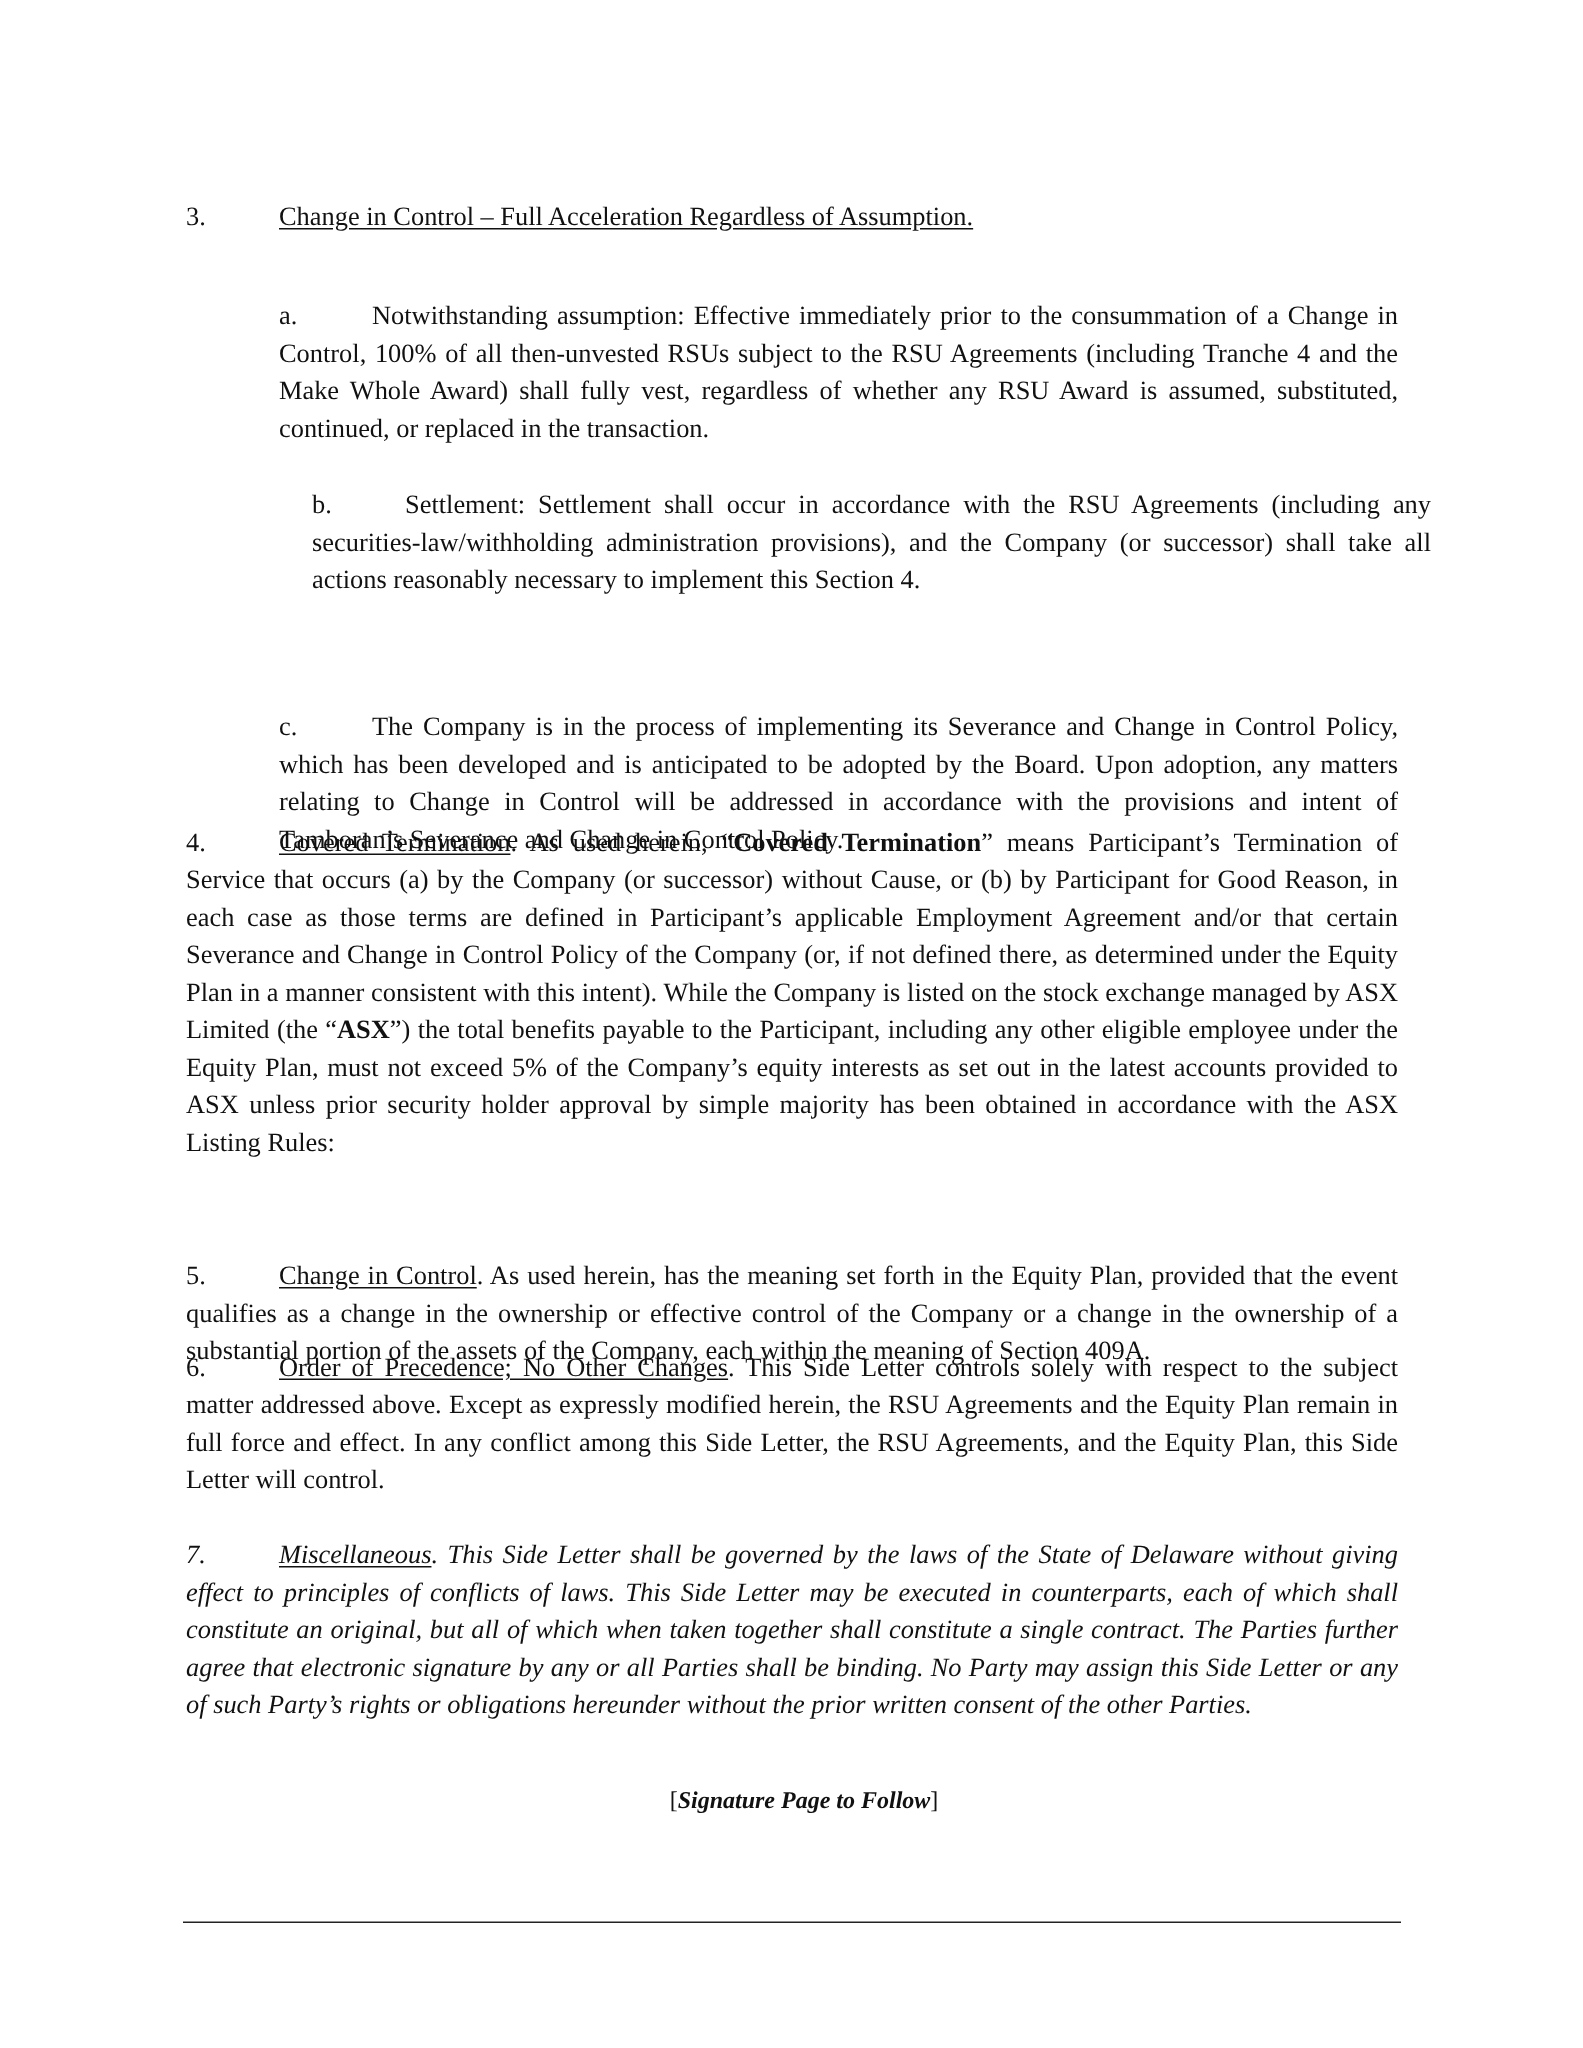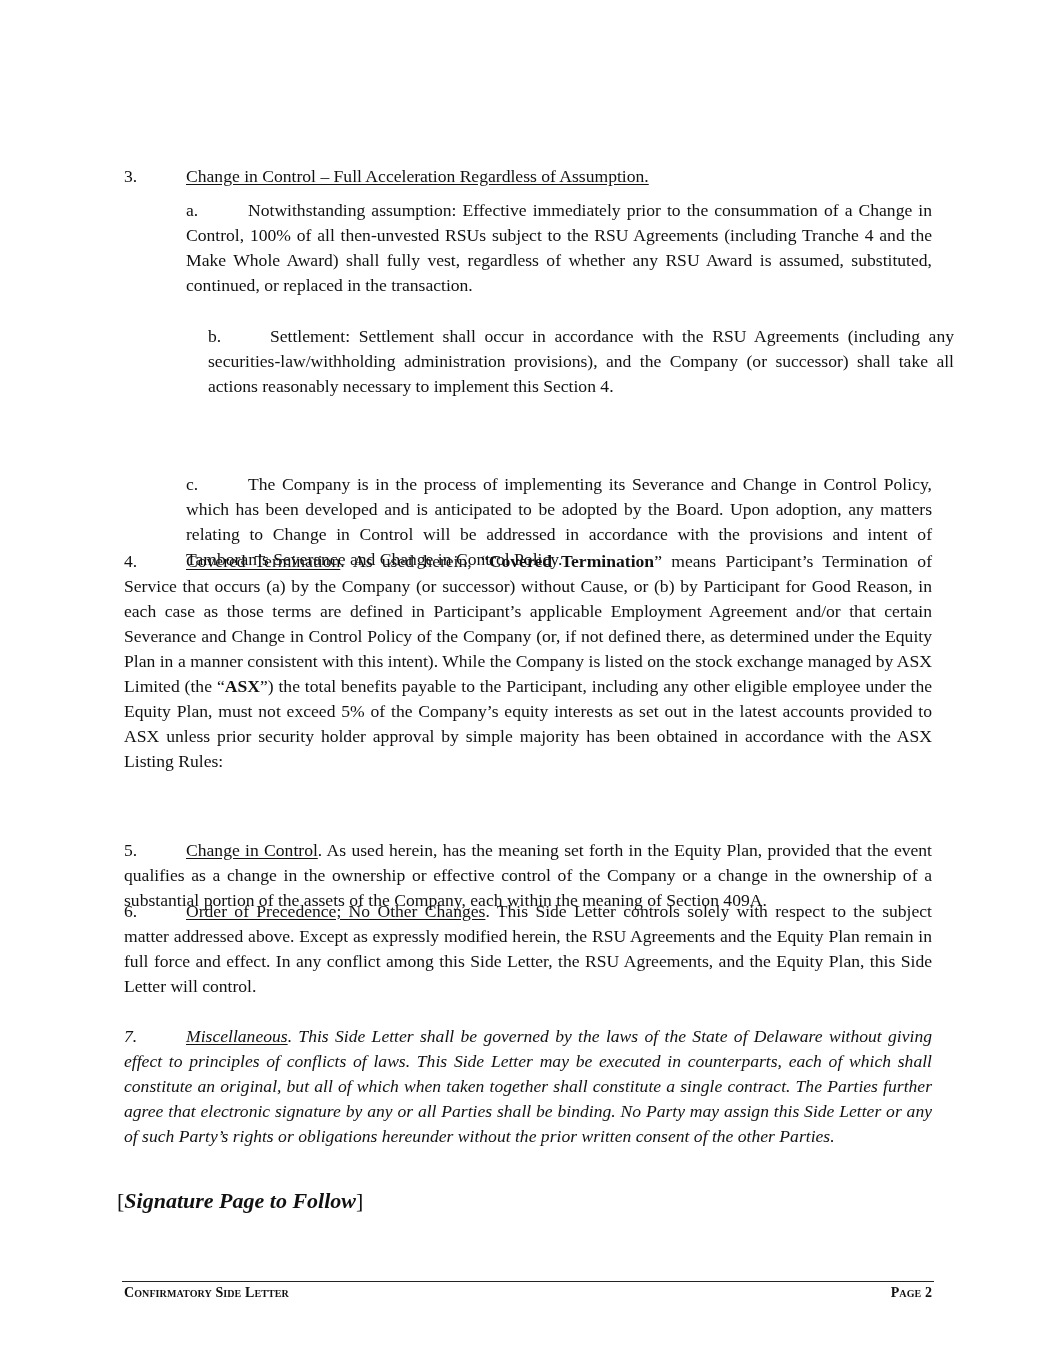--- a/index.html
+++ b/index.html
@@ -9,32 +9,32 @@
     color: #111111;
   }
   .page { position: absolute; left: 0; top: 0; width: 1055px; height: 1365px; }
   .text { font-size: 17.6px; line-height: 25px; text-align: justify; }
   .u { text-decoration: underline; text-underline-offset: 2px; }
   .b { font-weight: bold; }
   .block { position: absolute; }
   .num { display: inline-block; width: 62px; }
   .sec-main { left: 124px; width: 808px; }
   .sub { left: 186px; width: 746px; }
-  .sig { position: absolute; left: 117px; width: 808px; top: 1188px; font-size: 22px; line-height: 25px; }
+  .sig { position: absolute; left: 132px; width: 808px; top: 1188px; text-align: center; font-size: 16px; line-height: 25px; }
   .sig .bi { font-weight: bold; font-style: italic; }
   .footer-rule { position: absolute; left: 122px; width: 812px; top: 1281px; height: 0; border-top: 1.6px solid #222; }
   .footer { position: absolute; left: 124px; width: 808px; top: 1285px; font-size: 14px; font-weight: bold; font-variant: small-caps; display: flex; justify-content: space-between; }
   .footer span { letter-spacing: 0.1px; }
 </style>
 </head>
 <body>
 
 <div class="page">
 
-  <div class="block text sec-main" style="top:164px;">
+  <div class="block text sec-main" style="top:132px;">
     <span class="num">3.</span><span class="u">Change in Control – Full Acceleration Regardless of Assumption.</span>
   </div>
 
   <div class="block text sub" style="top:198px;">
     <span class="num">a.</span><span>Notwithstanding assumption: Effective immediately prior to the consummation of a Change in Control, 100% of all then-unvested RSUs subject to the RSU Agreements (including Tranche 4 and the Make Whole Award) shall fully vest, regardless of whether any RSU Award is assumed, substituted, continued, or replaced in the transaction.</span>
   </div>
 
   <div class="block text sub" style="top:324px;margin-left:22px;">
     <span class="num">b.</span><span>Settlement: Settlement shall occur in accordance with the RSU Agreements (including any securities-law/withholding administration provisions), and the Company (or successor) shall take all actions reasonably necessary to implement this Section 4.</span>
   </div>
@@ -57,18 +57,14 @@
 
   <div class="block text sec-main" style="top:1024px;font-style:italic;">
     <span class="num">7.</span><span class="u">Miscellaneous</span><span>. This Side Letter shall be governed by the laws of the State of Delaware without giving effect to principles of conflicts of laws. This Side Letter may be executed in counterparts, each of which shall constitute an original, but all of which when taken together shall constitute a single contract. The Parties further agree that electronic signature by any or all Parties shall be binding. No Party may assign this Side Letter or any of such Party’s rights or obligations hereunder without the prior written consent of the other Parties.</span>
   </div>
 
   <div class="sig">
     <span>[</span><span class="bi">Signature Page to Follow</span><span>]</span>
   </div>
 
   <div class="footer-rule"></div>
-  <div class="footer">
-    <span>Confirmatory Side Letter</span>
-    <span>Page 2</span>
-  </div>
 
 </div>
 
 </body></html>

